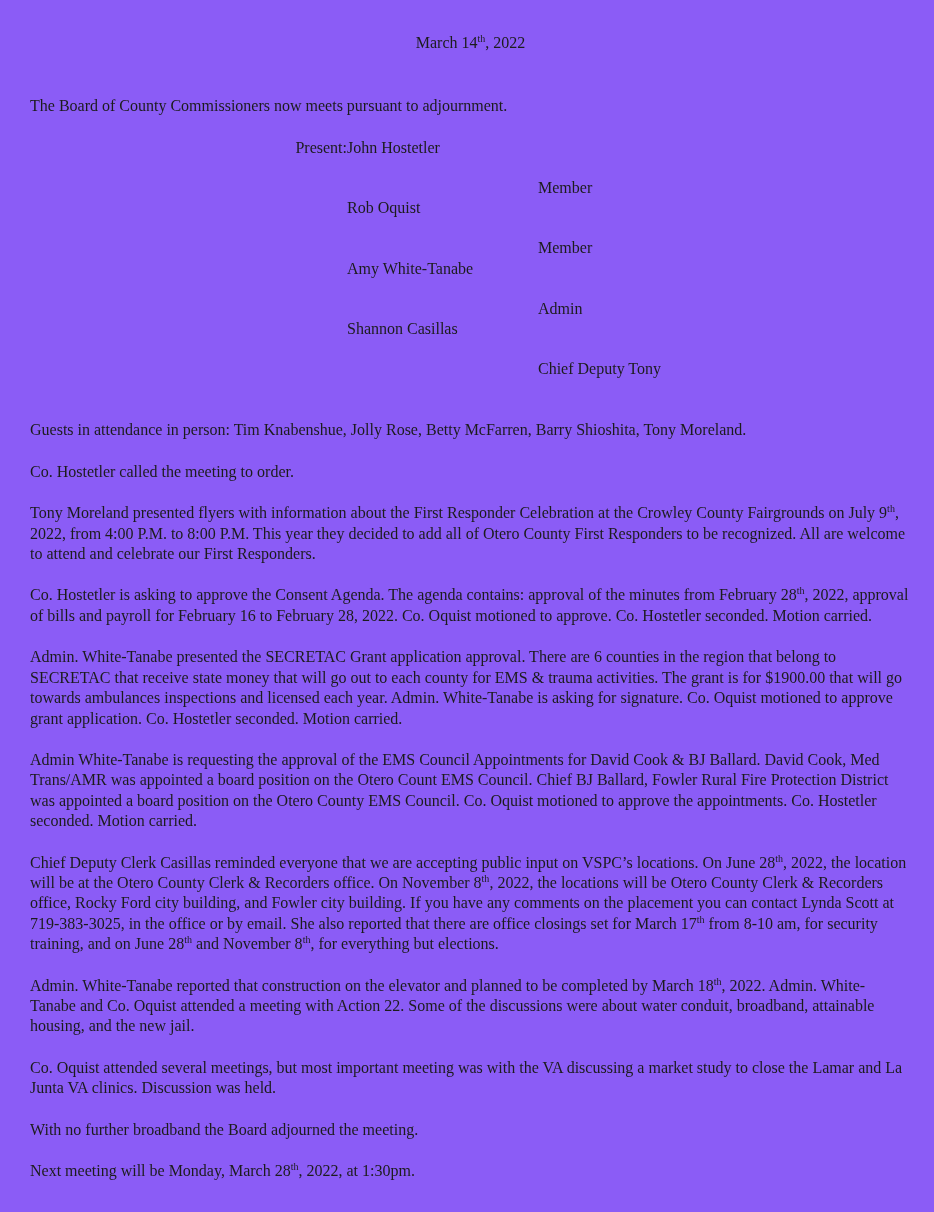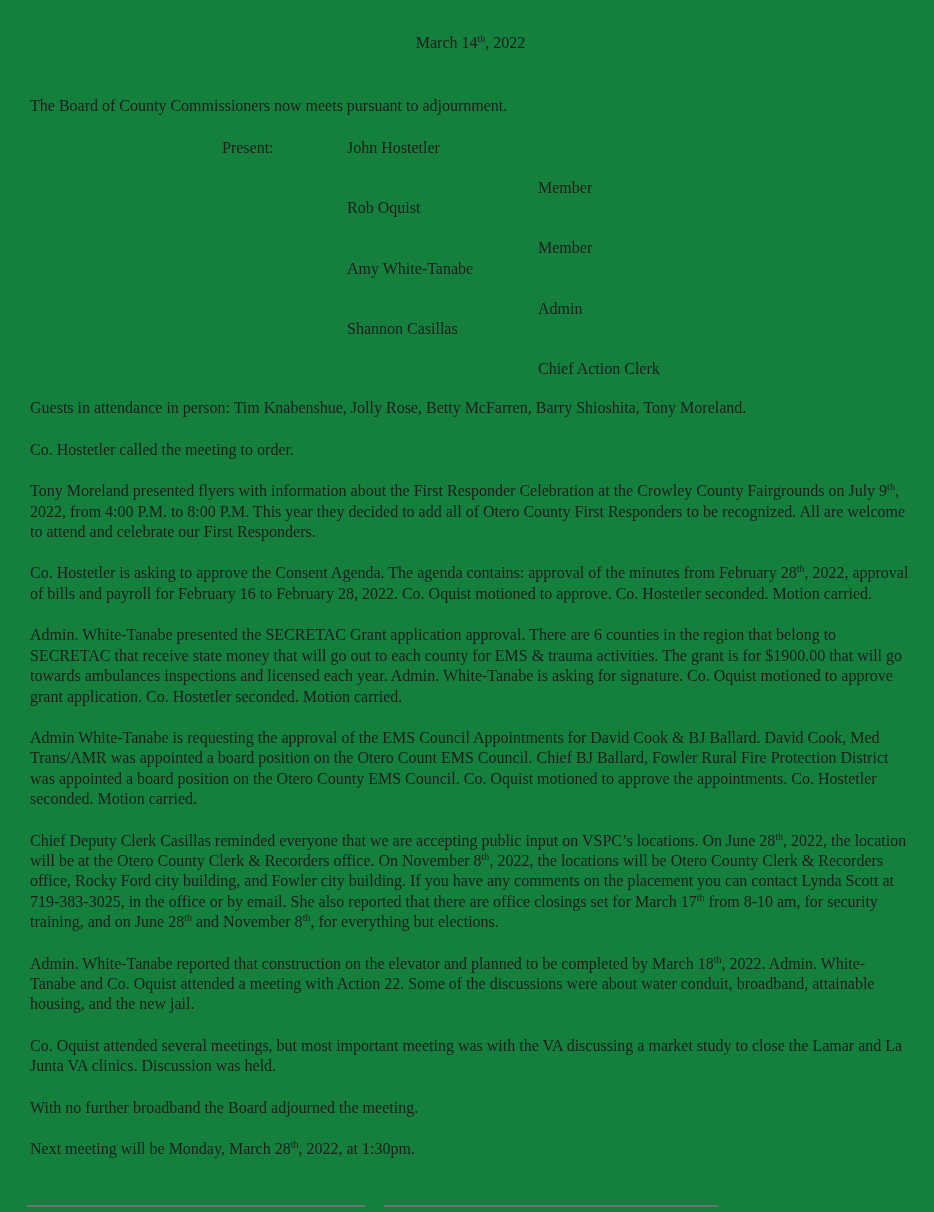--- a/index.html
+++ b/index.html
@@ -1,41 +1,41 @@
 <!DOCTYPE html>
 <html><head>
 <meta charset="utf-8">
 <style>
   html, body { margin: 0; padding: 0; background: #ffffff; }
   .page {
     position: relative;
     width: 934px;
     height: 1212px;
     box-sizing: border-box;
-    background: #15803d;
+    background: #8b5cf6;
     color: #1c1c1c;
     font-family: "Liberation Serif", "DejaVu Serif", serif;
     font-size: 16px;
     line-height: 20.4px;
     padding: 33px 23px 0 30px;
     overflow: hidden;
   }
   .title {
     text-align: center;
     margin: 0;
     font-weight: normal;
     font-size: 16px;
   }
   p { margin: 21px 0 0 0; }
   .intro { margin-top: 43px; font-family: Liberation Serif, serif; }
-  .guests { margin-top: 19px; }
+  .guests { margin-top: 41px; }
   sup { font-size: 10px; line-height: 0; vertical-align: super; }
   .present { margin: 21px 0 0 192px; }
   .present-row { display: flex; }
-  .plabel { width: 125px; flex: 0 0 auto; }
+  .plabel { width: 125px; flex: 0 0 auto; text-align: right; }
   .pname { width: 191px; flex: 0 0 auto; }
   .prole { flex: 1 1 auto; margin-top: 40px; }
   .signatures {
     display: flex;
     margin-top: 46px;
     margin-left: -3px;
   }
   .sig-block-clerk { width: 338px; margin-right: 19px; }
   .sig-block-chairman { width: 334px; }
   .sig-line { border-top: 2px solid #6f6f6f; height: 0; }
@@ -63,21 +63,21 @@
       <span class="prole">Member</span>
     </div>
     <div class="present-row">
       <span class="plabel"></span>
       <span class="pname">Amy White-Tanabe</span>
       <span class="prole">Admin</span>
     </div>
     <div class="present-row">
       <span class="plabel"></span>
       <span class="pname">Shannon Casillas</span>
-      <span class="prole">Chief Action Clerk</span>
+      <span class="prole">Chief Deputy Tony</span>
     </div>
   </div>
 
   <p class="guests">Guests in attendance in person: Tim Knabenshue, Jolly Rose, Betty McFarren, Barry Shioshita, Tony Moreland.</p>
 
   <p>Co. Hostetler called the meeting to order.</p>
 
   <p>Tony Moreland presented flyers with information about the First Responder Celebration at the Crowley County Fairgrounds on July 9<sup>th</sup>, 2022, from 4:00 P.M. to 8:00 P.M. This year they decided to add all of Otero County First Responders to be recognized. All are welcome to attend and celebrate our First Responders.</p>
 
   <p>Co. Hostetler is asking to approve the Consent Agenda. The agenda contains: approval of the minutes from February 28<sup>th</sup>, 2022, approval of bills and payroll for February 16 to February 28, 2022. Co. Oquist motioned to approve. Co. Hostetler seconded. Motion carried.</p>

